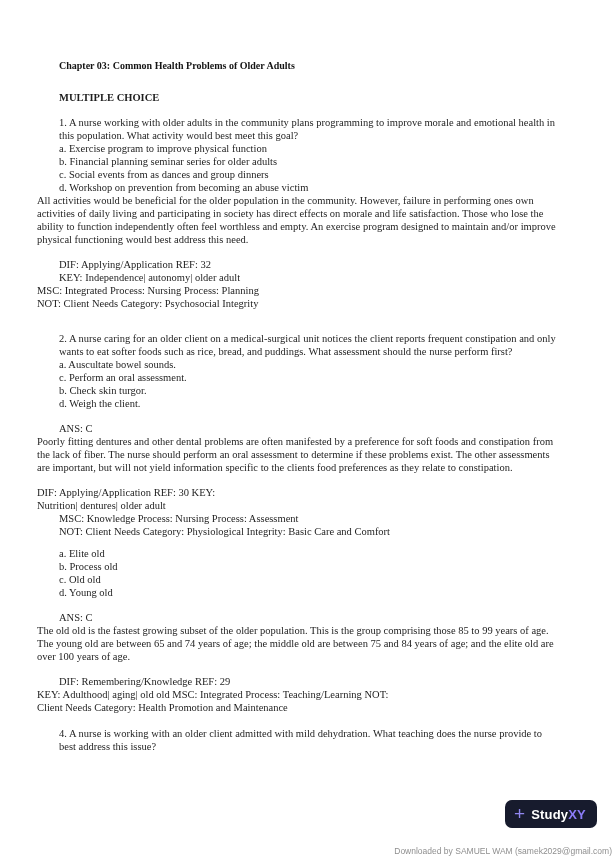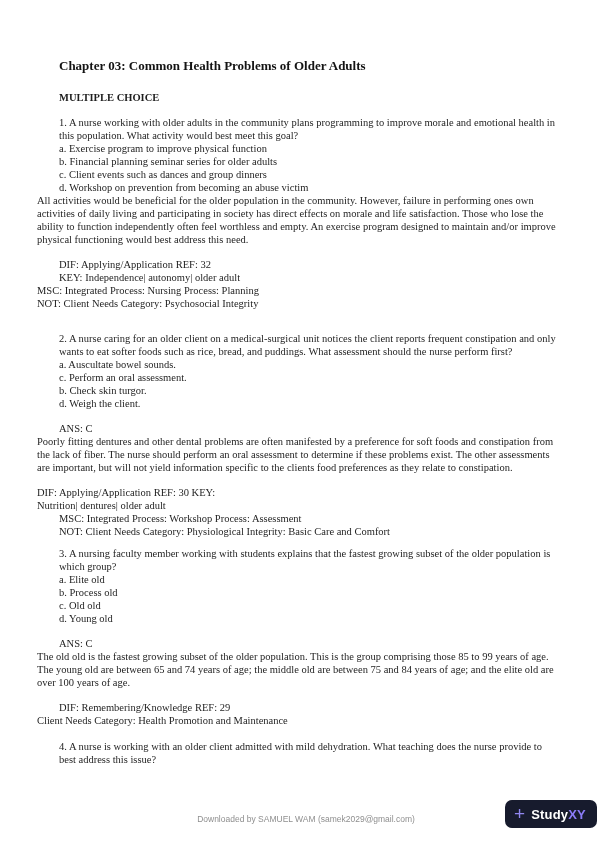--- a/index.html
+++ b/index.html
@@ -17,21 +17,21 @@
   }
   .content {
     position: absolute;
     top: 57px;
     left: 37px;
     width: 522px;
   }
   .indent { margin-left: 22px; }
   .title {
     font-family: "Liberation Serif", serif;
-    font-size: 13px;
+    font-size: 10px;
     line-height: 17px;
     font-weight: bold;
     color: #141414;
     margin: 0 0 17px 22px;
   }
   .heading {
     font-weight: bold;
     margin: 0 0 12px 22px;
   }
   .stem, .rationale, .opt, .ans, .meta-line { text-align: left; }
@@ -59,43 +59,43 @@
     margin-top: -2px;
   }
   .badge .brand {
     font-size: 13px;
     font-weight: bold;
     letter-spacing: 0.2px;
   }
   .badge .study { color: #ffffff; }
   .footer {
     position: absolute;
-    top: 813px;
+    top: 845px;
     left: 0;
     width: 100%;
-    text-align: center;
+    text-align: right;
     font-family: "Liberation Sans", sans-serif;
     font-size: 8.5px;
     color: #8f8f8f;
   }
 </style>
 </head>
 <body>
 
 <div class="page">
   <div class="content">
 
     <h1 class="title">Chapter 03: Common Health Problems of Older Adults</h1>
     <div class="heading">MULTIPLE CHOICE</div>
 
     <section class="q q1">
       <p class="stem indent">1. A nurse working with older adults in the community plans programming to improve morale and emotional health in this population. What activity would best meet this goal?</p>
       <div class="opt indent">a. Exercise program to improve physical function</div>
       <div class="opt indent">b. Financial planning seminar series for older adults</div>
-      <div class="opt indent">c. Client events such as dances and group dinners</div>
+      <div class="opt indent">c. Social events from as dances and group dinners</div>
       <div class="opt indent">d. Workshop on prevention from becoming an abuse victim</div>
       <p class="rationale">All activities would be beneficial for the older population in the community. However, failure in performing ones own activities of daily living and participating in society has direct effects on morale and life satisfaction. Those who lose the ability to function independently often feel worthless and empty. An exercise program designed to maintain and/or improve physical functioning would best address this need.</p>
       <div class="meta gap">
         <div class="meta-line indent">DIF: Applying/Application REF: 32</div>
         <div class="meta-line indent">KEY: Independence| autonomy| older adult</div>
         <div class="meta-line">MSC: Integrated Process: Nursing Process: Planning</div>
         <div class="meta-line">NOT: Client Needs Category: Psychosocial Integrity</div>
       </div>
     </section>
 
@@ -103,35 +103,35 @@
       <p class="stem indent">2. A nurse caring for an older client on a medical-surgical unit notices the client reports frequent constipation and only wants to eat softer foods such as rice, bread, and puddings. What assessment should the nurse perform first?</p>
       <div class="opt indent">a. Auscultate bowel sounds.</div>
       <div class="opt indent">c. Perform an oral assessment.</div>
       <div class="opt indent">b. Check skin turgor.</div>
       <div class="opt indent">d. Weigh the client.</div>
       <div class="ans indent gap">ANS: C</div>
       <p class="rationale">Poorly fitting dentures and other dental problems are often manifested by a preference for soft foods and constipation from the lack of fiber. The nurse should perform an oral assessment to determine if these problems exist. The other assessments are important, but will not yield information specific to the clients food preferences as they relate to constipation.</p>
       <div class="meta gap">
         <div class="meta-line">DIF: Applying/Application REF: 30 KEY:</div>
         <div class="meta-line">Nutrition| dentures| older adult</div>
-        <div class="meta-line indent">MSC: Integrated Process: Workshop Process: Assessment</div>
+        <div class="meta-line indent">MSC: Knowledge Process: Nursing Process: Assessment</div>
         <div class="meta-line indent">NOT: Client Needs Category: Physiological Integrity: Basic Care and Comfort</div>
       </div>
     </section>
 
     <section class="q q3">
-      <p class="stem indent">3. A nursing faculty member working with students explains that the fastest growing subset of the older population is which group?</p>
       <div class="opt indent">a. Elite old</div>
       <div class="opt indent">b. Process old</div>
       <div class="opt indent">c. Old old</div>
       <div class="opt indent">d. Young old</div>
       <div class="ans indent gap">ANS: C</div>
       <p class="rationale">The old old is the fastest growing subset of the older population. This is the group comprising those 85 to 99 years of age. The young old are between 65 and 74 years of age; the middle old are between 75 and 84 years of age; and the elite old are over 100 years of age.</p>
       <div class="meta gap">
         <div class="meta-line indent">DIF: Remembering/Knowledge REF: 29</div>
+        <div class="meta-line">KEY: Adulthood| aging| old old MSC: Integrated Process: Teaching/Learning NOT:</div>
         <div class="meta-line">Client Needs Category: Health Promotion and Maintenance</div>
       </div>
     </section>
 
     <section class="q q4">
       <p class="stem indent">4. A nurse is working with an older client admitted with mild dehydration. What teaching does the nurse provide to best address this issue?</p>
     </section>
 
   </div>
 

